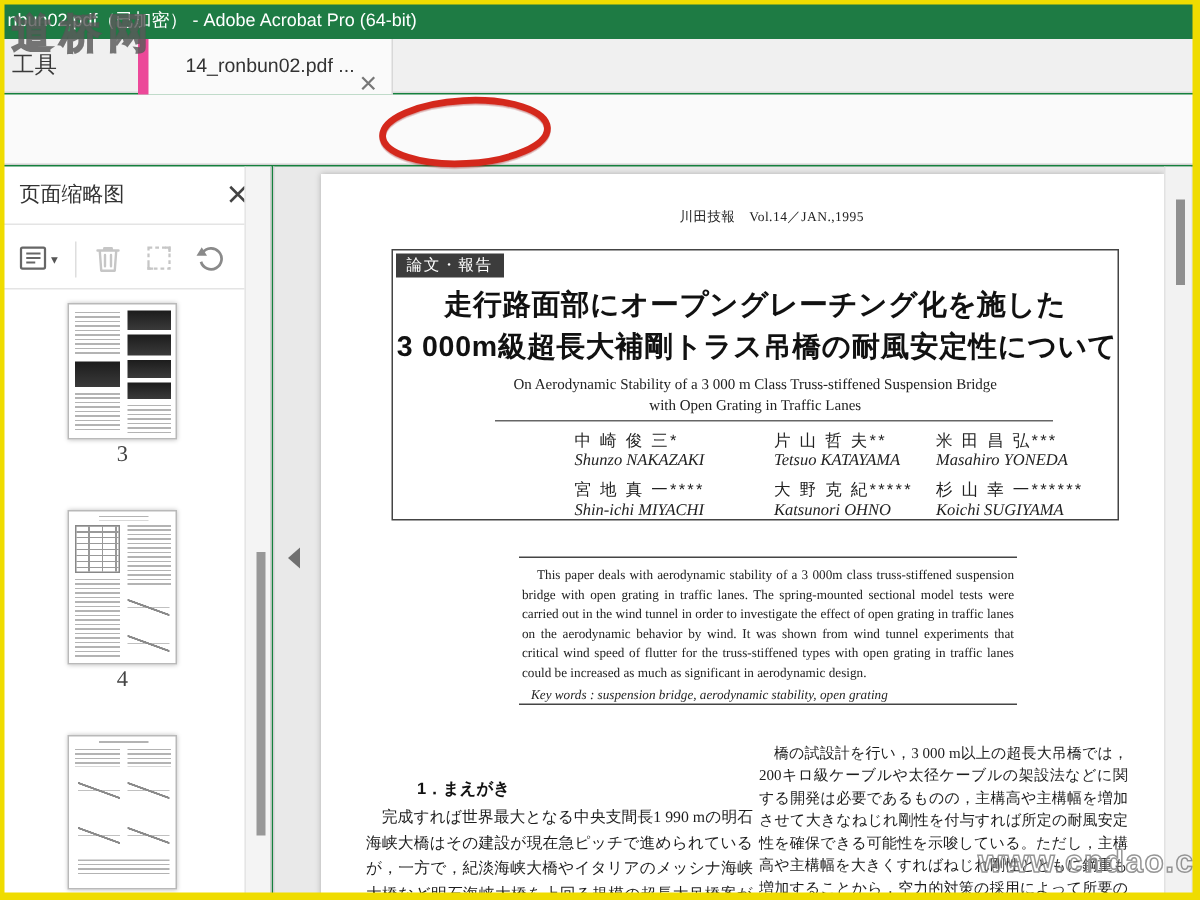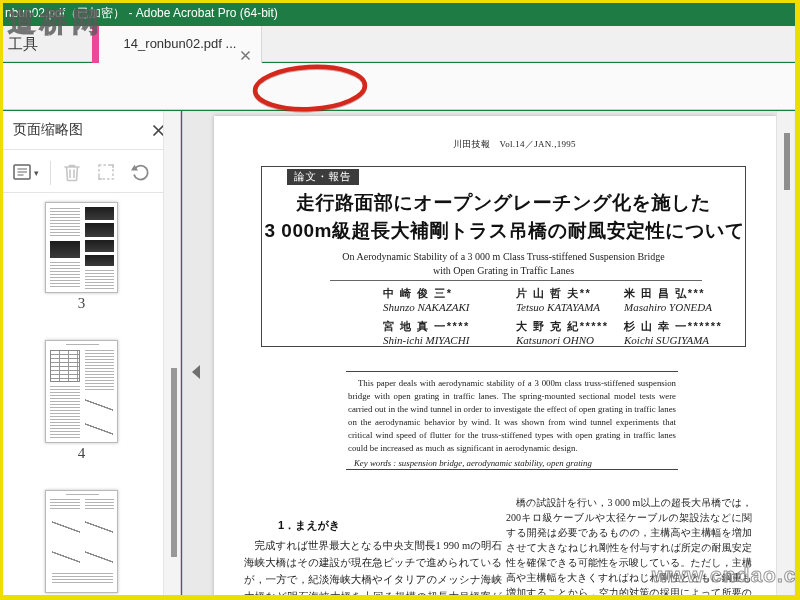--- a/index.html
+++ b/index.html
@@ -44,28 +44,28 @@
   
   .doc-area { position:absolute; left:182px; top:111px; right:0; bottom:0; background:#e9e9e9; border-left:1px solid #d0d0d0; overflow:hidden; }
   .collapse-handle { position:absolute; left:9px; top:254px; width:0; height:0; border-top:7px solid transparent; border-bottom:7px solid transparent; border-right:8px solid #707070; cursor:pointer; }
   .dscroll-track { position:absolute; left:593px; top:0; width:18px; bottom:0; background:#f2f2f2; border-left:1px solid #e2e2e2; }
   .dscroll-thumb { position:absolute; left:601px; top:22px; width:6px; height:57px; background:#8f8f8f; }
 
   
   .page { position:absolute; left:31px; top:5px; width:562px; height:484px; background:#fff; box-shadow:0 0 4px rgba(0,0,0,.25); overflow:hidden; font-family:"Liberation Serif",serif; color:#1d1d1d; }
   .journal-header { position:absolute; left:239px; top:22px; font-size:9px; letter-spacing:.3px; color:#222; }
   .title-box { position:absolute; left:47px; top:50px; width:485px; height:181px; border:1px solid #444; }
-  .badge { position:absolute; left:2px; top:2px; background:#3c3c3c; color:#fff; font-size:10.5px; padding:1px 7px; letter-spacing:1px; font-family:"Liberation Sans",sans-serif;margin-left:23px; }
+  .badge { position:absolute; left:2px; top:2px; background:#3c3c3c; color:#fff; font-size:10.5px; padding:1px 7px; letter-spacing:1px; font-family:"Liberation Sans",sans-serif; }
   .jtitle { position:absolute; left:0; width:100%; text-align:center; font-size:19px; font-weight:700; font-family:"Liberation Sans",sans-serif; color:#111; letter-spacing:.5px; white-space:nowrap; }
   .jt1 { top:23px; } .jt2 { top:51px;text-align:right; }
   .etitle { position:absolute; left:0; width:100%; text-align:center; font-size:10px; color:#222; white-space:nowrap; }
   .et1 { top:84px; } .et2 { top:98px; }
   .authors-rule { position:absolute; left:68px; top:113px; width:372px; height:1px; background:#666; }
   .author-cell { position:absolute; width:130px; }
-  .author-jp { font-family:"Liberation Sans",sans-serif; font-size:11px; font-weight:700; letter-spacing:1.5px; color:#222; white-space:nowrap; }
+  .author-jp { font-family:"Liberation Sans",sans-serif; font-size:11px; font-weight:400; letter-spacing:1.5px; color:#222; white-space:nowrap; }
   .author-en { font-style:italic; font-size:11px; color:#222; white-space:nowrap; }
   .ar1 { top:119px; } .ar2 { top:152px; }
   .ac1 { left:121px; } .ac2 { left:254px; } .ac3 { left:362px; }
   .abstract { position:absolute; left:132px; top:255px; width:332px; height:99px; border-top:1px solid #444; border-bottom:1px solid #444; padding:5px 2px 16px 2px; font-size:8.8px; line-height:13px; text-align:justify; color:#222; overflow:hidden; }
   .abstract p { text-indent:10px; }
   .keywords { font-style:italic; margin-top:2px; text-indent:6px; }
   .sec-heading { position:absolute; left:64px; top:402px; font-family:"Liberation Sans",sans-serif; font-size:11px; font-weight:700; color:#111; }
   .col-left { position:absolute; left:30px; top:421px; width:258px; font-size:10.5px; line-height:17px; text-align:justify; color:#1d1d1d; }
   .col-left p, .col-right p { text-indent:1em; }
   .col-right { position:absolute; left:292px; top:379px; width:246px; font-size:10px; line-height:15px; text-align:justify; color:#1d1d1d; }

